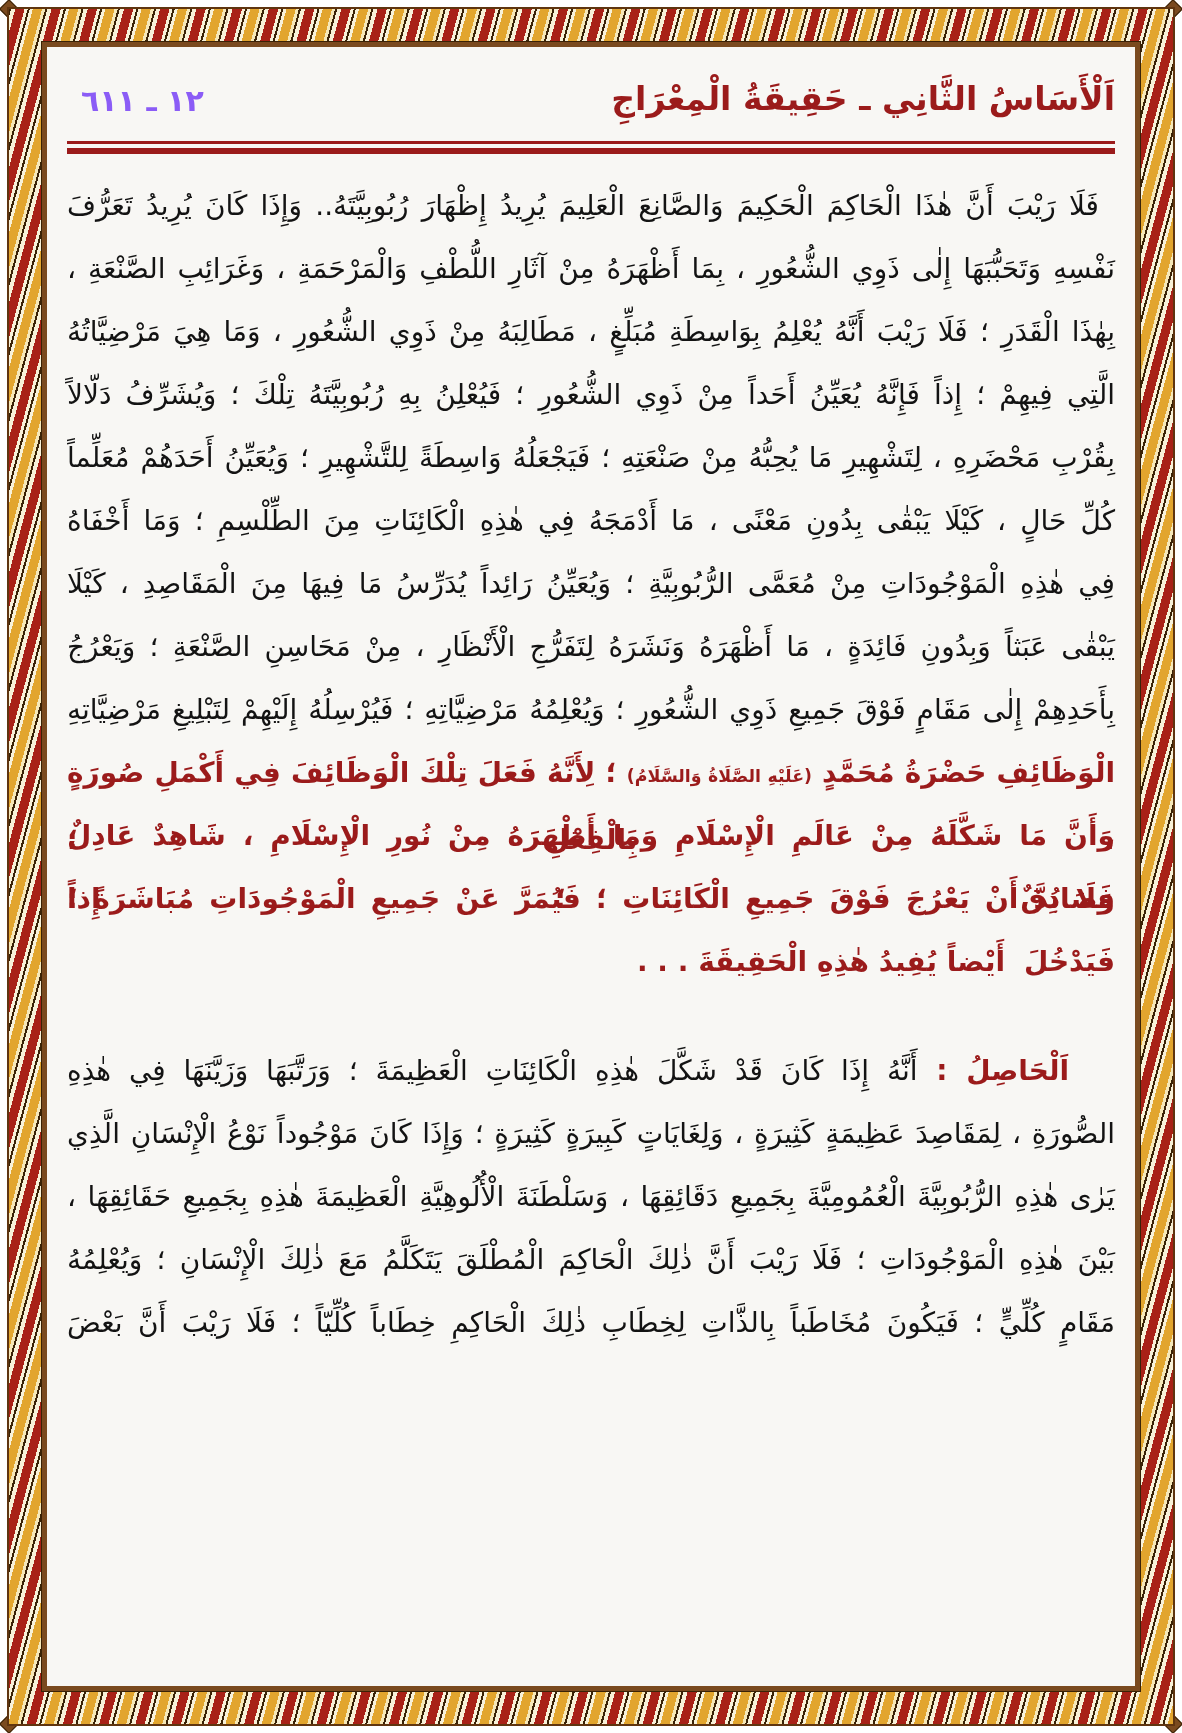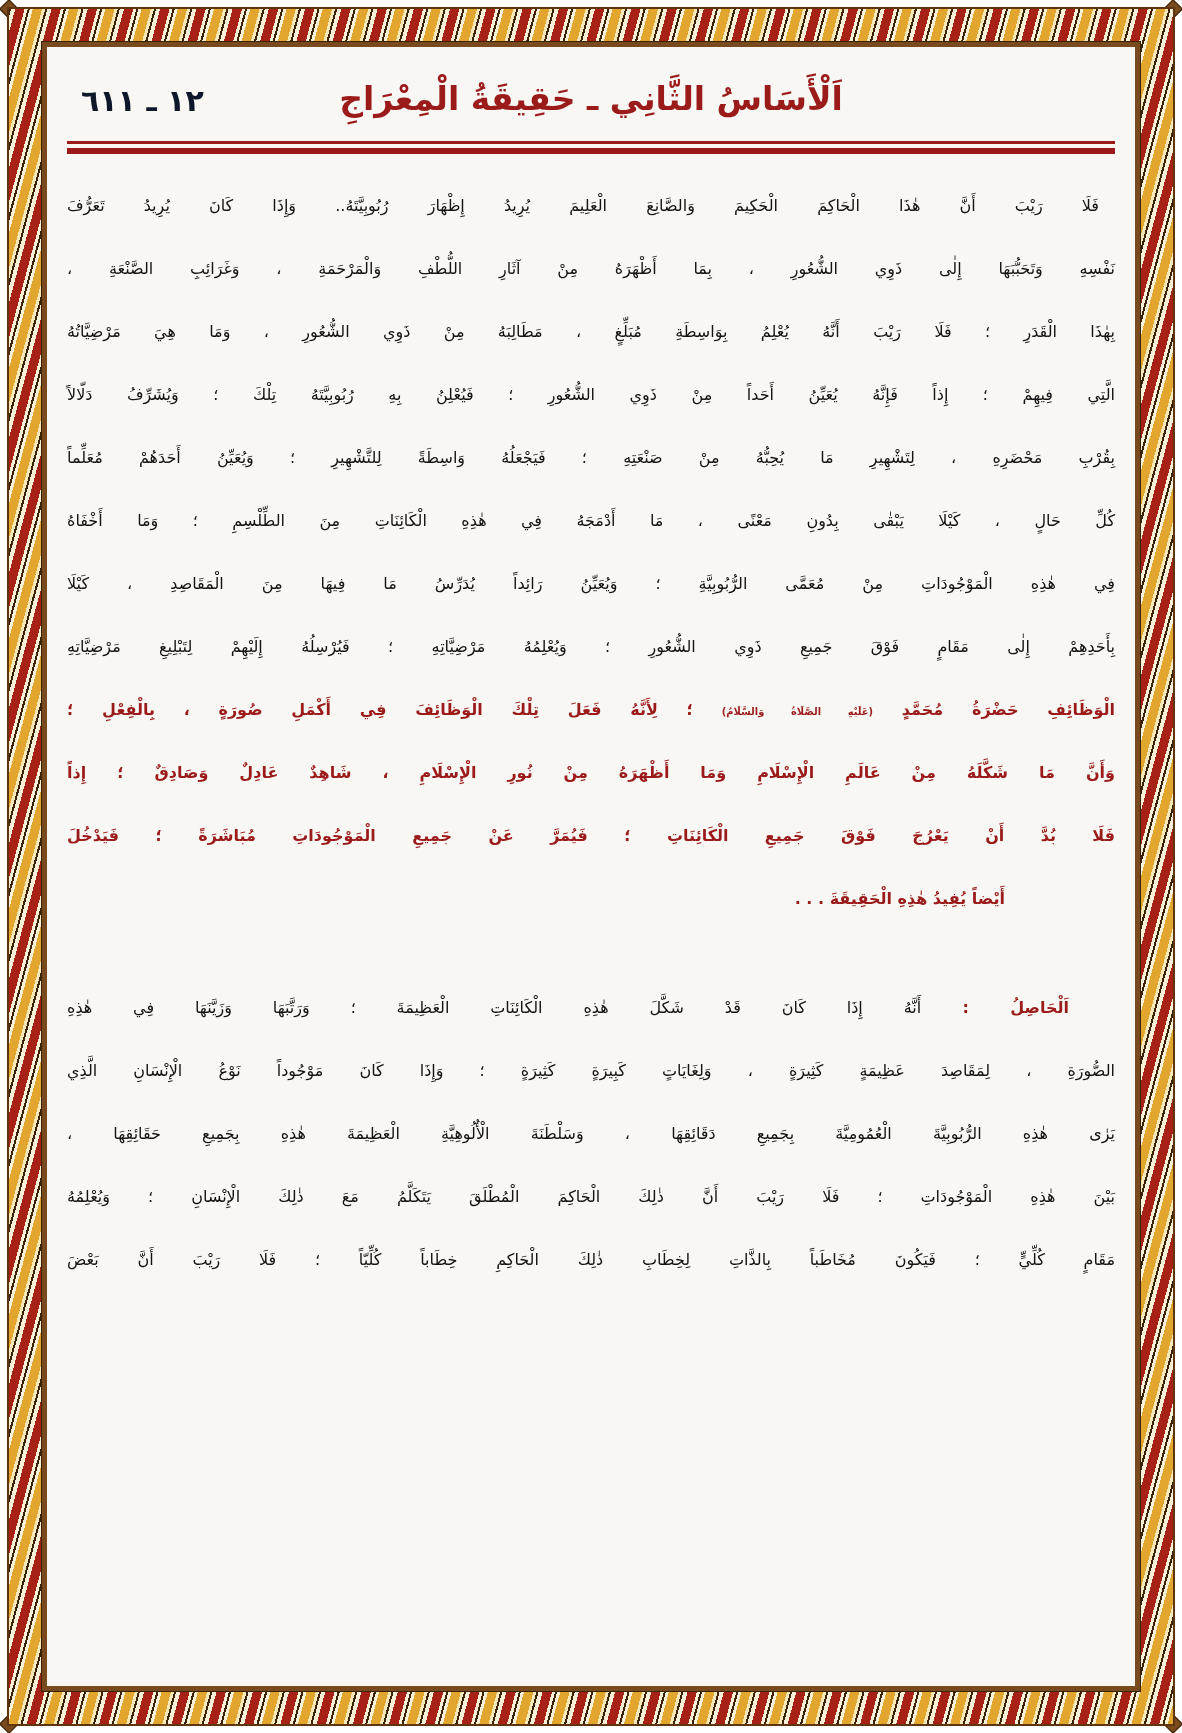--- a/index.html
+++ b/index.html
@@ -49,46 +49,45 @@
   
   .header {
     position: relative;
     margin-top: 22px;
     height: 66px;
   }
   .page-number {
     position: absolute;
     top: 14px;
     left: 14px;
-    color: #0f172a;
+    color: #8b5cf6;
     font-weight: bold;
     font-size: 30px;
     letter-spacing: 2px;
   }
   .title {
-    text-align: center;
     color: #9b1b1b;
     font-weight: bold;
     font-size: 33px;
     padding-top: 10px;
   }
   .rule-thin {
     height: 3px;
     background: #9b1b1b;
     margin-top: 6px;
   }
   .rule-thick {
     height: 6px;
     background: #9b1b1b;
     margin-top: 4px;
   }
   
   .body-text {
     margin-top: 20px;
-    font-size: 16px;
+    font-size: 28px;
     color: #131313;
   }
   .para { }
   .line {
     line-height: 63px;
     height: 63px;
     text-align: justify;
     text-align-last: justify;
     white-space: normal;
     overflow: visible;
@@ -122,20 +121,21 @@
 
     <div class="body-text">
         <div class="para">
           <div class="line" style="padding-right: 16px;"><span class="seg-black">فَلَا رَيْبَ أَنَّ هٰذَا الْحَاكِمَ الْحَكِيمَ وَالصَّانِعَ الْعَلِيمَ يُرِيدُ إِظْهَارَ رُبُوبِيَّتَهُ.. وَإِذَا كَانَ يُرِيدُ تَعَرُّفَ</span></div>
           <div class="line"><span class="seg-black">نَفْسِهِ وَتَحَبُّبَهَا إِلٰى ذَوِي الشُّعُورِ ، بِمَا أَظْهَرَهُ مِنْ آثَارِ اللُّطْفِ وَالْمَرْحَمَةِ ، وَغَرَائِبِ الصَّنْعَةِ ،</span></div>
           <div class="line"><span class="seg-black">بِهٰذَا الْقَدَرِ ؛ فَلَا رَيْبَ أَنَّهُ يُعْلِمُ بِوَاسِطَةِ مُبَلِّغٍ ، مَطَالِبَهُ مِنْ ذَوِي الشُّعُورِ ، وَمَا هِيَ مَرْضِيَّاتُهُ</span></div>
           <div class="line"><span class="seg-black">الَّتِي فِيهِمْ ؛ إِذاً فَإِنَّهُ يُعَيِّنُ أَحَداً مِنْ ذَوِي الشُّعُورِ ؛ فَيُعْلِنُ بِهِ رُبُوبِيَّتَهُ تِلْكَ ؛ وَيُشَرِّفُ دَلّالاً</span></div>
           <div class="line"><span class="seg-black">بِقُرْبِ مَحْضَرِهِ ، لِتَشْهِيرِ مَا يُحِبُّهُ مِنْ صَنْعَتِهِ ؛ فَيَجْعَلُهُ وَاسِطَةً لِلتَّشْهِيرِ ؛ وَيُعَيِّنُ أَحَدَهُمْ مُعَلِّماً</span></div>
           <div class="line"><span class="seg-black">كُلِّ حَالٍ ، كَيْلَا يَبْقٰى بِدُونِ مَعْنًى ، مَا أَدْمَجَهُ فِي هٰذِهِ الْكَائِنَاتِ مِنَ الطِّلْسِمِ ؛ وَمَا أَخْفَاهُ</span></div>
           <div class="line"><span class="seg-black">فِي هٰذِهِ الْمَوْجُودَاتِ مِنْ مُعَمَّى الرُّبُوبِيَّةِ ؛ وَيُعَيِّنُ رَائِداً يُدَرِّسُ مَا فِيهَا مِنَ الْمَقَاصِدِ ، كَيْلَا</span></div>
+          <div class="line"><span class="seg-black">يَبْقٰى عَبَثاً وَبِدُونِ فَائِدَةٍ ، مَا أَظْهَرَهُ وَنَشَرَهُ لِتَفَرُّجِ الْأَنْظَارِ ، مِنْ مَحَاسِنِ الصَّنْعَةِ ؛ وَيَعْرُجُ</span></div>
           <div class="line"><span class="seg-black">بِأَحَدِهِمْ إِلٰى مَقَامٍ فَوْقَ جَمِيعِ ذَوِي الشُّعُورِ ؛ وَيُعْلِمُهُ مَرْضِيَّاتِهِ ؛ فَيُرْسِلُهُ إِلَيْهِمْ لِتَبْلِيغِ مَرْضِيَّاتِهِ</span></div>
           <div class="line"><span class="seg-red">الْوَظَائِفِ حَضْرَةُ مُحَمَّدٍ </span><span class="seg-red salawat">(عَلَيْهِ الصَّلَاةُ وَالسَّلَامُ)</span><span class="seg-red"> ؛ لِأَنَّهُ فَعَلَ تِلْكَ الْوَظَائِفَ فِي أَكْمَلِ صُورَةٍ ، بِالْفِعْلِ ؛</span></div>
           <div class="line"><span class="seg-red">وَأَنَّ مَا شَكَّلَهُ مِنْ عَالَمِ الْإِسْلَامِ وَمَا أَظْهَرَهُ مِنْ نُورِ الْإِسْلَامِ ، شَاهِدٌ عَادِلٌ وَصَادِقٌ ؛ إِذاً</span></div>
           <div class="line"><span class="seg-red">فَلَا بُدَّ أَنْ يَعْرُجَ فَوْقَ جَمِيعِ الْكَائِنَاتِ ؛ فَيُمَرَّ عَنْ جَمِيعِ الْمَوْجُودَاتِ مُبَاشَرَةً ؛ فَيَدْخُلَ</span></div>
           <div class="line right" style="padding-right: 110px;"><span class="seg-red">أَيْضاً يُفِيدُ هٰذِهِ الْحَقِيقَةَ . . .</span></div>
         </div>
         <div class="para" style="margin-top: 46px;">
           <div class="line" style="padding-right: 46px;"><span class="seg-red">اَلْحَاصِلُ : </span><span class="seg-black">أَنَّهُ إِذَا كَانَ قَدْ شَكَّلَ هٰذِهِ الْكَائِنَاتِ الْعَظِيمَةَ ؛ وَرَتَّبَهَا وَزَيَّنَهَا فِي هٰذِهِ</span></div>
           <div class="line"><span class="seg-black">الصُّورَةِ ، لِمَقَاصِدَ عَظِيمَةٍ كَثِيرَةٍ ، وَلِغَايَاتٍ كَبِيرَةٍ كَثِيرَةٍ ؛ وَإِذَا كَانَ مَوْجُوداً نَوْعُ الْإِنْسَانِ الَّذِي</span></div>
           <div class="line"><span class="seg-black">يَرٰى هٰذِهِ الرُّبُوبِيَّةَ الْعُمُومِيَّةَ بِجَمِيعِ دَقَائِقِهَا ، وَسَلْطَنَةَ الْأُلُوهِيَّةِ الْعَظِيمَةَ هٰذِهِ بِجَمِيعِ حَقَائِقِهَا ،</span></div>

